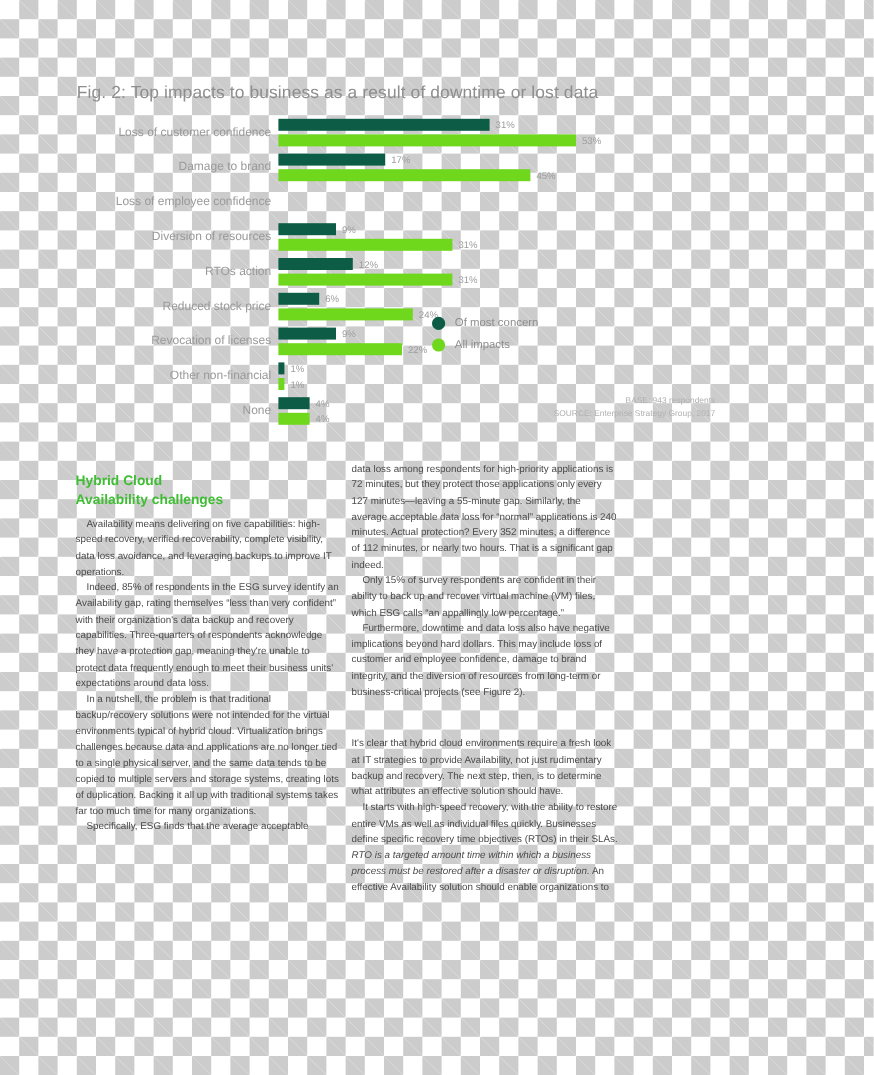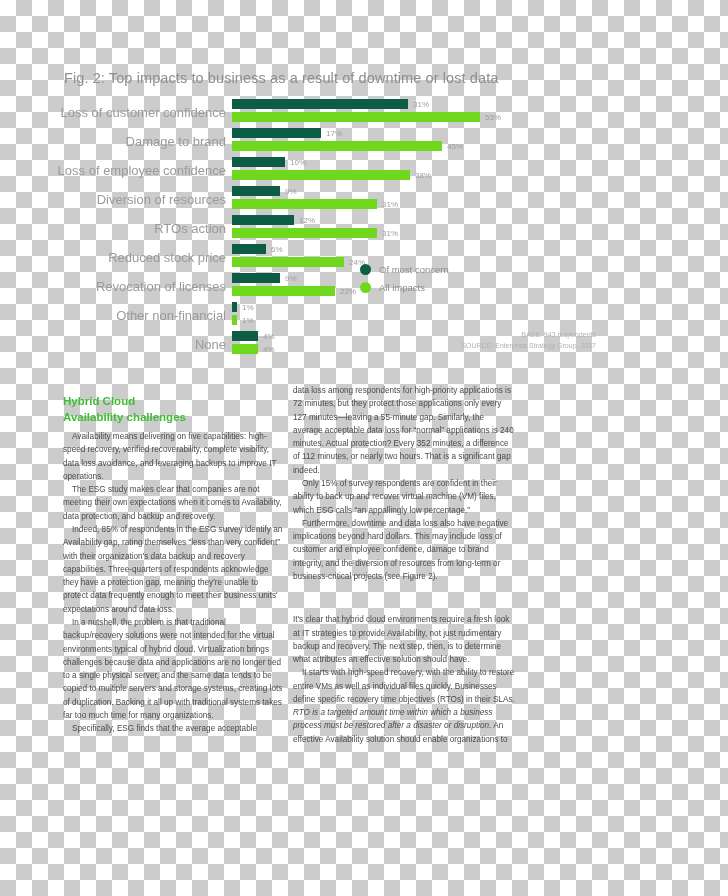--- a/index.html
+++ b/index.html
@@ -20,21 +20,21 @@
   
   .figure{position:absolute;left:36px;top:68px;width:565px;height:295px;}
   .fig-title{
     position:absolute;left:28px;top:2px;
     font-size:14.5px;color:#8e8e8e;letter-spacing:.1px;white-space:nowrap;
   }
   .chart{position:absolute;left:0;top:30px;width:565px;height:260px;}
   .row{position:relative;height:29px;}
   .cat-label{
     position:absolute;left:0;top:7px;width:190px;
-    text-align:right;font-size:13px;color:#9a9a9a;white-space:nowrap;
+    text-align:right;font-size:10px;color:#9a9a9a;white-space:nowrap;
   }
   .bars{position:absolute;left:196px;top:0;right:0;height:29px;}
   .bar{position:absolute;height:10px;}
   .bar.dark{top:1px;background:#0d5c46;}
   .bar.lite{top:14px;background:#6fd81c;}
   .bar-val{
     position:absolute;font-size:8px;color:#9d9d9d;white-space:nowrap;
   }
   .bar-val.dark{top:2px;}
   .bar-val.lite{top:15px;}
@@ -92,26 +92,20 @@
         <div class="bars">
           <div class="bar dark" style="width:89px"></div>
           <div class="bar-val dark" style="left:94px">17%</div>
           <div class="bar lite" style="width:210px"></div>
           <div class="bar-val lite" style="left:215px">45%</div>
         </div>
       </div>
 
       <div class="row">
         <div class="cat-label">Loss of employee confidence</div>
-        <div class="bars">
-          <div class="bar dark" style="width:53px"></div>
-          <div class="bar-val dark" style="left:58px">10%</div>
-          <div class="bar lite" style="width:178px"></div>
-          <div class="bar-val lite" style="left:183px">38%</div>
-        </div>
       </div>
 
       <div class="row">
         <div class="cat-label">Diversion of resources</div>
         <div class="bars">
           <div class="bar dark" style="width:48px"></div>
           <div class="bar-val dark" style="left:53px">9%</div>
           <div class="bar lite" style="width:145px"></div>
           <div class="bar-val lite" style="left:150px">31%</div>
         </div>
@@ -186,21 +180,20 @@
     </div>
   </div>
 
   <div class="col col-left">
     <div class="sec-head">
       <span>Hybrid Cloud</span><br>
       <span>Availability challenges</span>
     </div>
 
     <p class="body indent">Availability means delivering on five capabilities: high-speed recovery, verified recoverability, complete visibility, data loss avoidance, and leveraging backups to improve IT operations.</p>
-    <p class="body indent">The ESG study makes clear that companies are not meeting their own expectations when it comes to Availability, data protection, and backup and recovery.</p>
     <p class="body indent">Indeed, 85% of respondents in the ESG survey identify an Availability gap, rating themselves “less than very confident” with their organization's data backup and recovery capabilities. Three-quarters of respondents acknowledge they have a protection gap, meaning they're unable to protect data frequently enough to meet their business units' expectations around data loss.</p>
     <p class="body indent">In a nutshell, the problem is that traditional backup/recovery solutions were not intended for the virtual environments typical of hybrid cloud. Virtualization brings challenges because data and applications are no longer tied to a single physical server, and the same data tends to be copied to multiple servers and storage systems, creating lots of duplication. Backing it all up with traditional systems takes far too much time for many organizations.</p>
     <p class="body indent">Specifically, ESG finds that the average acceptable</p>
   </div>
 
   <div class="col col-right">
     <p class="body">data loss among respondents for high-priority applications is 72 minutes, but they protect those applications only every 127 minutes—leaving a 55-minute gap. Similarly, the average acceptable data loss for “normal” applications is 240 minutes. Actual protection? Every 352 minutes, a difference of 112 minutes, or nearly two hours. That is a significant gap indeed.</p>
     <p class="body indent">Only 15% of survey respondents are confident in their ability to back up and recover virtual machine (VM) files, which ESG calls “an appallingly low percentage.”</p>
     <p class="body indent">Furthermore, downtime and data loss also have negative implications beyond hard dollars. This may include loss of customer and employee confidence, damage to brand integrity, and the diversion of resources from long-term or business-critical projects (see Figure 2).</p>
 

